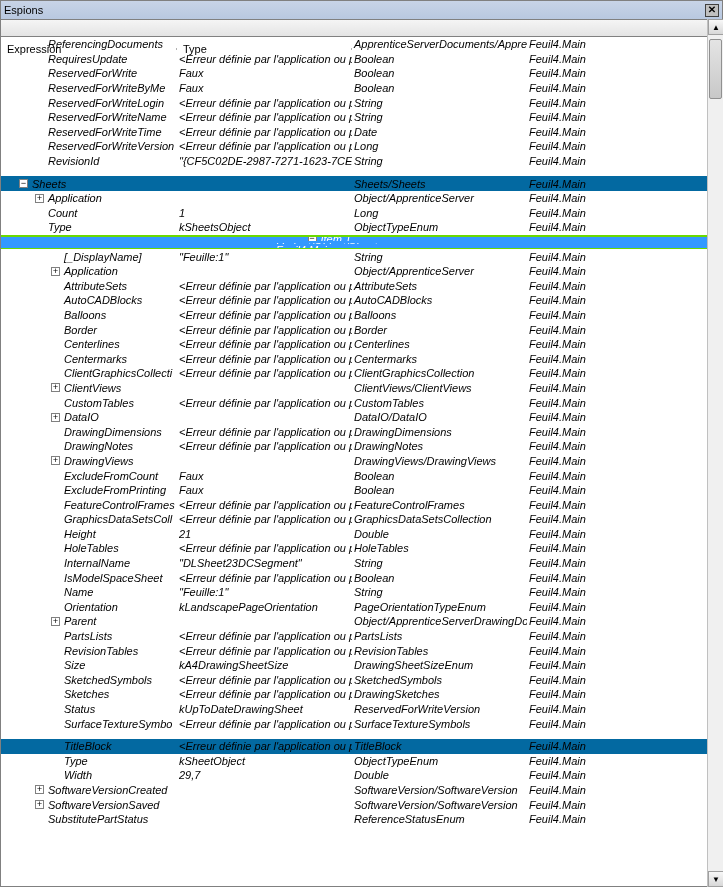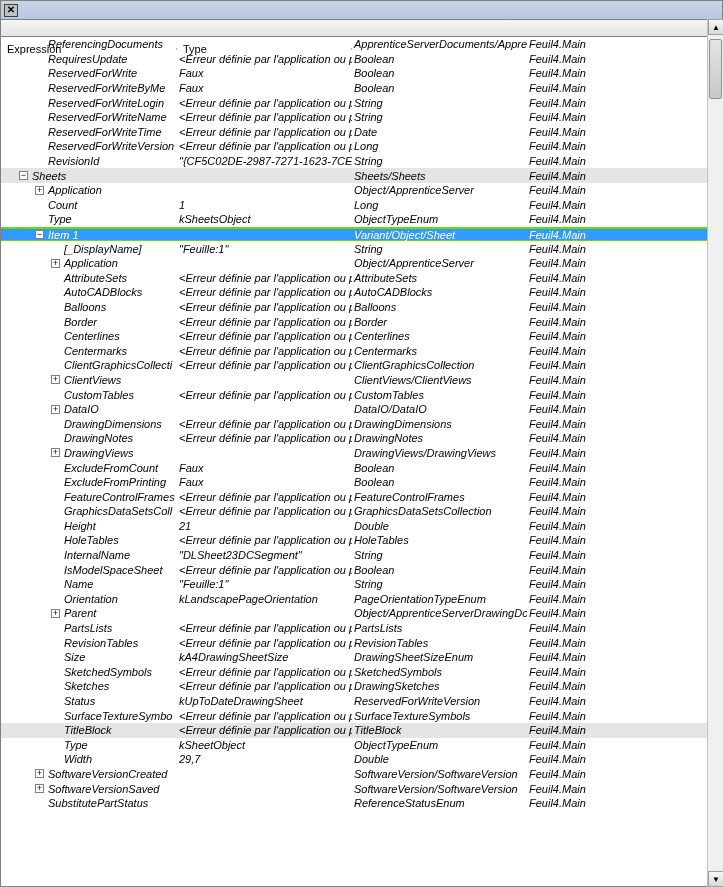--- a/index.html
+++ b/index.html
@@ -54,21 +54,21 @@
   height: 14.6px;
   align-items: center;
   font-size: 11px;
   color: #000;
   white-space: nowrap;
 }
 .row.selected {
   background: #3399ff;
   color: #fff;
 }
-.row.hl-yellow { background: #e5e5e5; }
+.row.hl-yellow { background: #0369a1; margin-top: 8px; }
 .cell { padding-left: 2px; overflow: hidden; }
 .col-expr { width: 176px; display: flex; align-items: center; }
 .col-val { width: 175px; }
 .col-type { width: 175px; }
 .col-ctx { width: 175px; }
 .expander {
   width: 9px; height: 9px;
   border: 1px solid #808080;
   background: #fff;
   display: inline-flex;
@@ -104,20 +104,21 @@
   top: 20px; height: 60px;
   background: linear-gradient(#e4e4e4,#c8c8c8);
   border: 1px solid #909090;
   border-radius: 2px;
 }
 </style>
 </head>
 <body>
 
 <div class="title-bar">
+  <span class="title">Espions</span>
   <div class="close-btn">✕</div>
 </div>
 
 <div class="header-row">
   <div class="header-cell col-expr">Expression</div>
   <div class="header-cell col-type">Type</div>
 </div>
 
 <div class="tree-body" id="tree-body">
     <div class="row">
@@ -243,21 +244,21 @@
     <div class="row">
       <div class="cell col-expr">
         <span class="indent" style="width: 32px;"></span>
         <span class="expander-space"></span>
         <span>Type</span>
       </div>
       <div class="cell col-val">kSheetsObject</div>
       <div class="cell col-type">ObjectTypeEnum</div>
       <div class="cell col-ctx">Feuil4.Main</div>
     </div>
-    <div class="row selected" style="border-top: 2px solid rgb(106, 218, 0); border-bottom: 1px solid rgb(106, 218, 0);">
+    <div class="row selected" style="border-top: 2px solid rgb(106, 218, 0); border-bottom: 1px solid rgb(106, 218, 0); flex-direction: column;">
       <div class="cell col-expr">
         <span class="indent" style="width: 32px;"></span>
         <span class="expander minus"></span>
         <span>Item 1</span>
       </div>
       <div class="cell col-val"></div>
       <div class="cell col-type">Variant/Object/Sheet</div>
       <div class="cell col-ctx">Feuil4.Main</div>
     </div>
     <div class="row">

